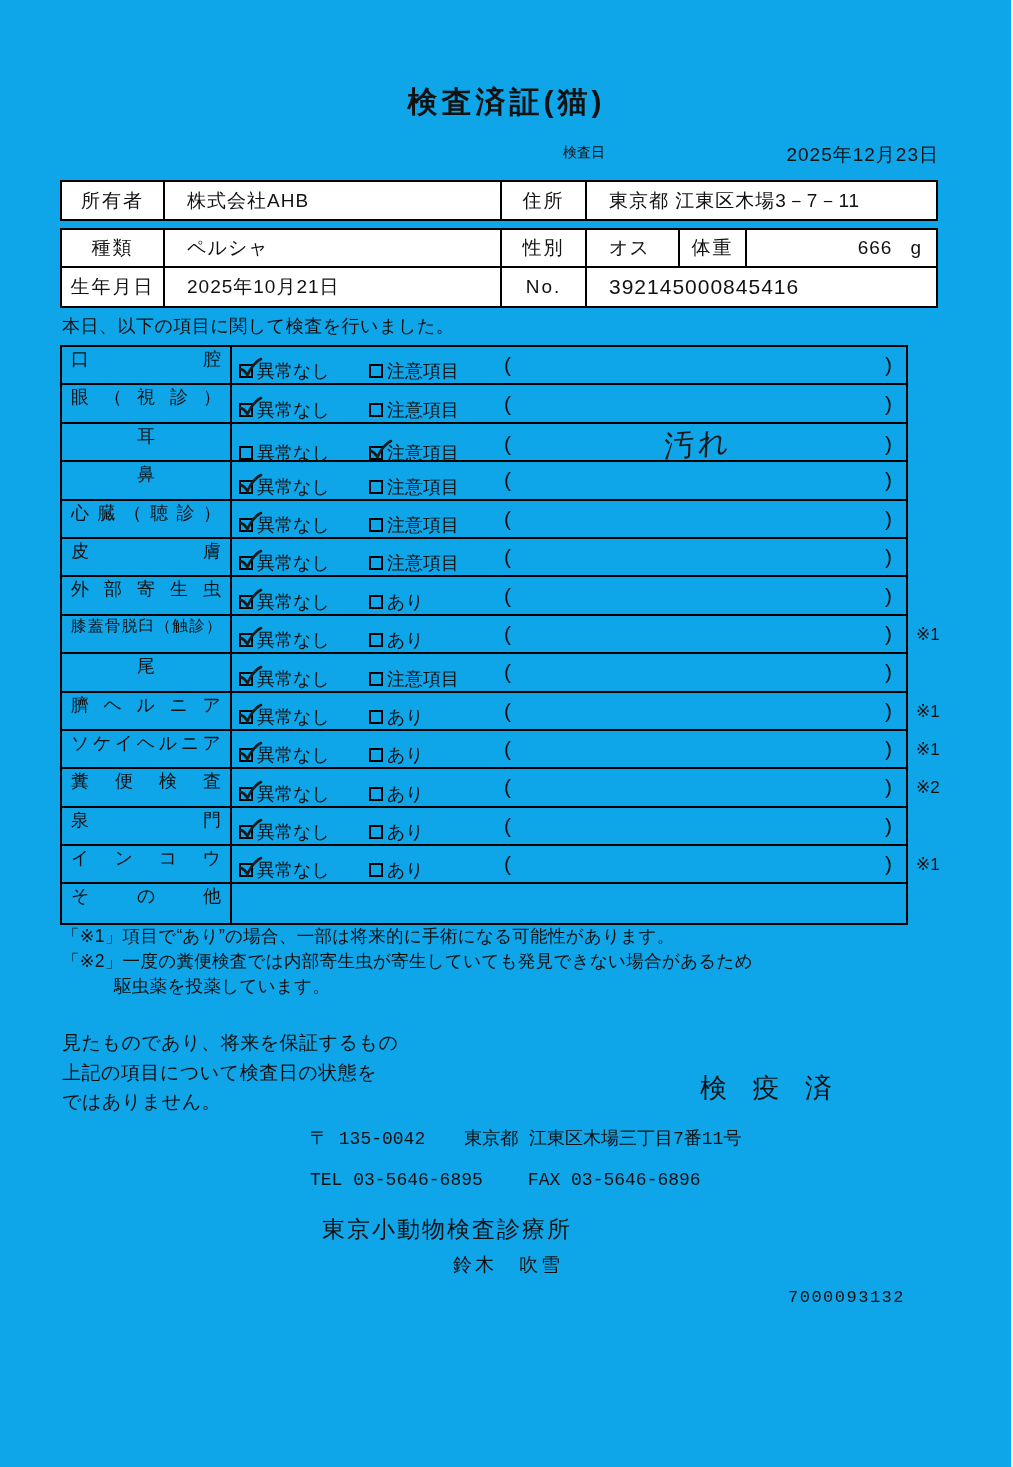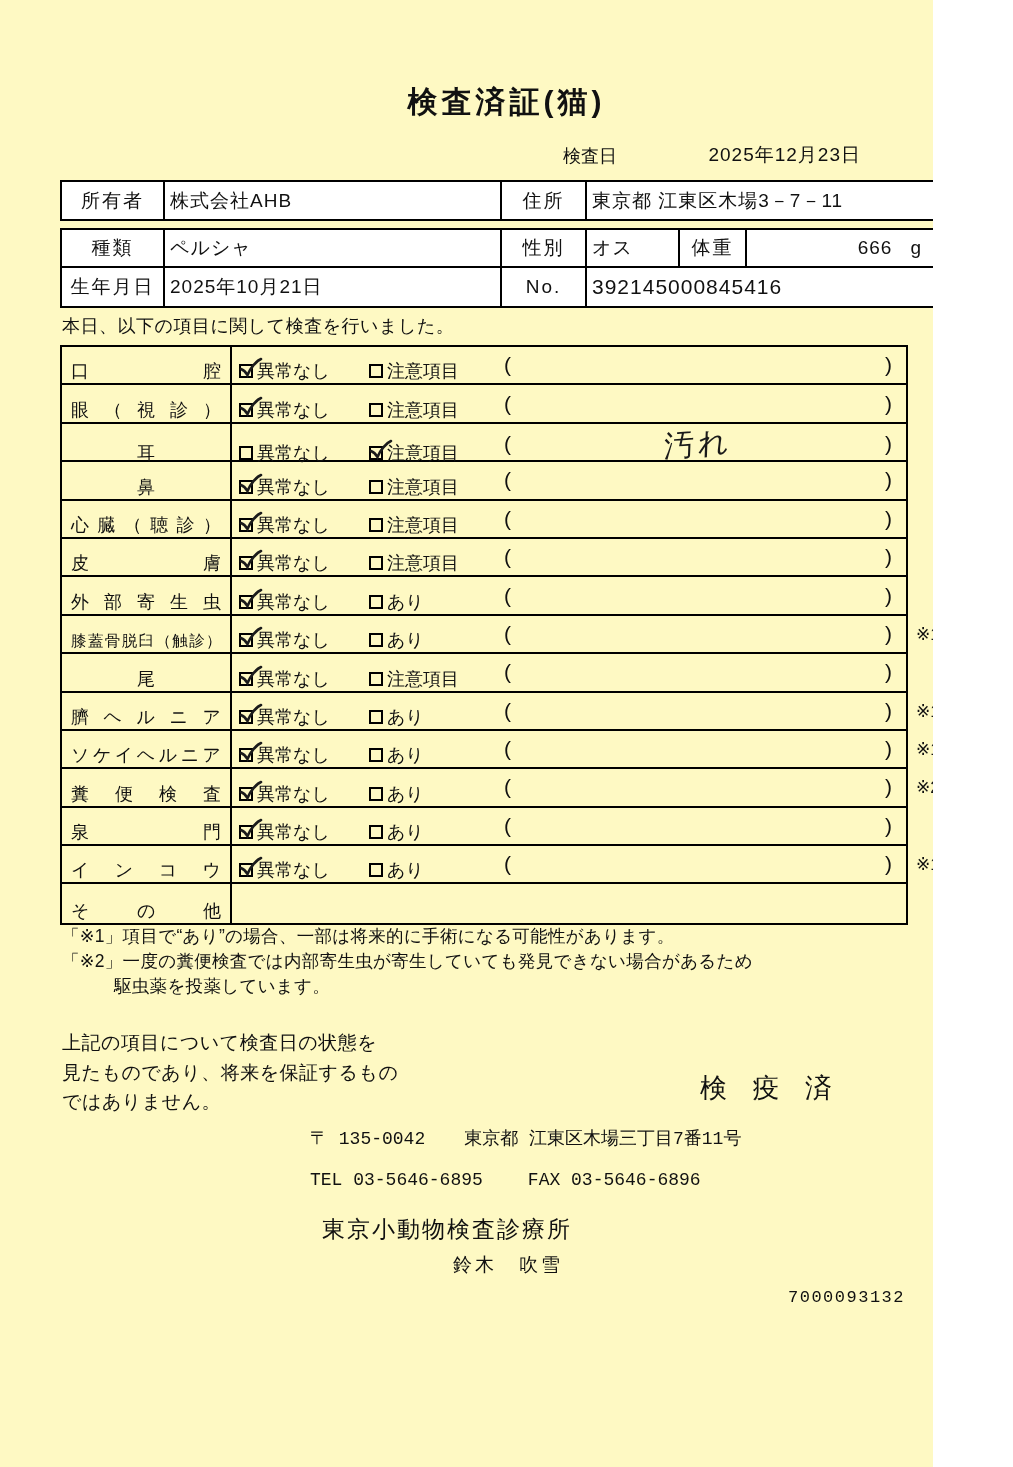--- a/index.html
+++ b/index.html
@@ -1,51 +1,51 @@
 <!DOCTYPE html>
 <html lang="ja"><head>
 <meta charset="utf-8">
 <style>
   html,body { margin:0; padding:0; background:#ffffff; }
   .page {
-    position:relative; width:933px; height:1467px; background:#fef9c3;
+    position:relative; width:1011px; height:1467px; background:#0ea5e9;
     font-family:"Liberation Sans","DejaVu Sans",sans-serif; color:#111;
     overflow:hidden;
   }
   .abs { position:absolute; }
 
   .title { top:82px; left:0; width:1013px; text-align:center;
            font-size:30px; font-weight:600; letter-spacing:4px; }
 
-  .date-label { top:144px; left:563px; font-size:18px; }
+  .date-label { top:144px; left:563px; font-size:14px; }
   .date-value { top:142px; right:72px; font-size:19px; letter-spacing:1px; }
 
   .grid-table { border:2px solid #000; box-sizing:border-box; display:grid; background:#fff; }
   .cell { border-right:2px solid #000; display:flex; align-items:center;
           box-sizing:border-box; font-size:19px; overflow:hidden; }
   .cell.last { border-right:none; }
   .cell.lab { justify-content:center; letter-spacing:2px; }
-  .cell.val { padding-left:5px; letter-spacing:1px; }
+  .cell.val { padding-left:22px; letter-spacing:1px; }
   .cell.bb  { border-bottom:2px solid #000; }
 
   .owner-table { top:180px; left:60px; width:878px;
                  grid-template-columns:103px 337px 85px 1fr; grid-auto-rows:37px; }
   .pet-table   { top:228px; left:60px; width:878px;
                  grid-template-columns:103px 337px 85px 93px 67px 1fr; grid-auto-rows:38px; }
   .weight-cell { justify-content:flex-end; padding-right:14px; gap:18px; }
   .no-cell     { justify-content:center; letter-spacing:0; }
   .num-cell    { font-size:21px; letter-spacing:1.5px; }
 
   .intro { top:314px; left:62px; font-size:18px; letter-spacing:0.5px; }
 
   .inspection { top:345px; left:60px; width:848px; border:2px solid #000; box-sizing:border-box; }
   .irow { position:relative; display:grid; grid-template-columns:170px 268px 1fr;
           height:38.4px; border-bottom:2px solid #000; box-sizing:border-box; }
   .irow:last-child { border-bottom:none; }
-  .c-label { border-right:2px solid #000; display:flex; align-items:flex-end;
+  .c-label { border-right:2px solid #000; display:flex; align-items:flex-start;
              padding:0 9px; box-sizing:border-box; font-size:18px; }
   .lbl { width:100%; text-align:justify; text-align-last:justify; }
   .lbl.single { text-align:center; text-align-last:center; }
   .lbl.tight { font-size:15.5px; letter-spacing:-0.5px; }
   .c-opts { display:flex; align-items:flex-end; padding-left:7px; }
   .opt { display:flex; align-items:center; width:130px; font-size:18px; }
   .cb { position:relative; width:14px; height:14px; border:2px solid #000;
         box-sizing:border-box; flex:0 0 auto; margin-right:4px; }
   .check { display:none; position:absolute; left:-3px; top:-9px; width:25px; height:21px; }
   .cb.checked .check { display:block; }
@@ -527,22 +527,22 @@
     </div>
   </div>
 
   <div class="abs footnotes">
     <div>「※1」項目で“あり”の場合、一部は将来的に手術になる可能性があります。</div>
     <div>「※2」一度の糞便検査では内部寄生虫が寄生していても発見できない場合があるため</div>
     <div class="indent">駆虫薬を投薬しています。</div>
   </div>
 
   <div class="abs disclaimer">
+    <div>見たものであり、将来を保証するもの</div>
     <div>上記の項目について検査日の状態を</div>
-    <div>見たものであり、将来を保証するもの</div>
     <div>ではありません。</div>
   </div>
   <div class="abs stamp">検 疫 済</div>
 
   <div class="abs addr-line mono">
     <span>〒 135-0042</span>
     <span>東京都 江東区木場三丁目7番11号</span>
   </div>
   <div class="abs tel-line mono">
     <span>TEL 03-5646-6895</span>

